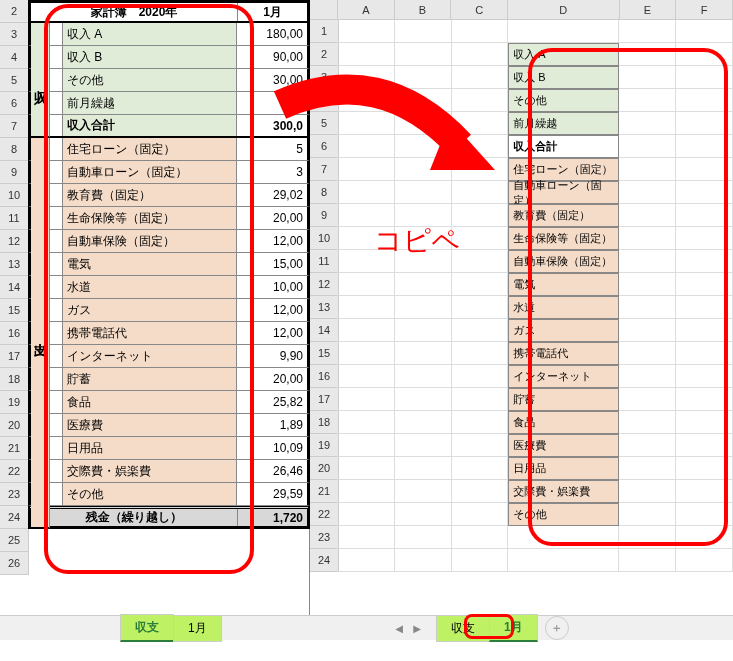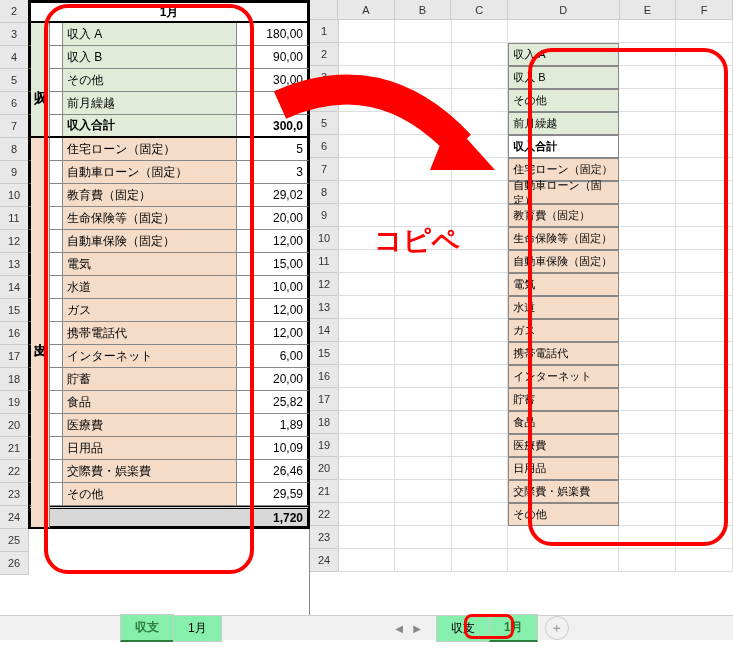--- a/index.html
+++ b/index.html
@@ -50,30 +50,30 @@
     .grid-cell.pasted-income { background: #e0ecd8; border: 1px solid #888; }
     .grid-cell.pasted-expense { background: #f5dcc9; border: 1px solid #888; }
     .grid-cell.pasted-sum { font-weight: bold; border: 1px solid #888; }
     
     
     .tabs { position: absolute; bottom: 0; left: 0; height: 25px; background: #f0f0f0; display: flex; align-items: center; border-top: 1px solid #ccc; }
     .left-pane .tabs { width: 310px; padding-left: 120px; }
     .right-pane .tabs { width: 423px; padding-left: 80px; }
     .tab-nav { display: flex; margin-right: 10px; }
     .tab-nav-btn { width: 18px; height: 18px; display: flex; align-items: center; justify-content: center; color: #888; cursor: pointer; font-size: 10px; }
-    .tab { padding: 4px 14px; border: 1px solid #ccc; background: #86efac; cursor: pointer; font-size: 12px; margin-right: -1px; }
+    .tab { padding: 4px 14px; border: 1px solid #ccc; background: #bef264; cursor: pointer; font-size: 12px; margin-right: -1px; }
     .tab.active { border-bottom: 2px solid #2a7d3a; color: #2a7d3a; font-weight: bold; }
     .tab-add { width: 24px; height: 24px; display: flex; align-items: center; justify-content: center; color: #888; cursor: pointer; margin-left: 8px; border: 1px solid #ccc; border-radius: 50%; font-size: 13px; }
     
     
     .red-rect { position: absolute; border: 4px solid #ff0000; border-radius: 24px; pointer-events: none; }
     .rect-left { left: 44px; top: 4px; width: 210px; height: 570px; }
     .rect-right { left: 528px; top: 48px; width: 200px; height: 498px; }
     
-    .copipe { position: absolute; left: 374px; top: 222px; color: #ff0000; font-size: 28px; font-weight: bold; }
+    .copipe { position: absolute; left: 374px; top: 222px; color: #ff0000; font-size: 28px; font-weight: normal; }
     
     .arrow-svg { position: absolute; left: 260px; top: 70px; width: 250px; height: 140px; pointer-events: none; }
   </style>
 </head>
 <body>
 
 <div class="left-pane">
   <div class="row-headers" id="left-row-headers">
       <div class="row-header">2</div>
       <div class="row-header">3</div>
@@ -96,20 +96,21 @@
       <div class="row-header">20</div>
       <div class="row-header">21</div>
       <div class="row-header">22</div>
       <div class="row-header">23</div>
       <div class="row-header">24</div>
       <div class="row-header">25</div>
       <div class="row-header">26</div>
     </div>
   <div class="content">
     <div class="title-row">
+      <div class="title-cell1">家計簿　2020年</div>
       <div class="title-cell2">1月</div>
     </div>
     <div id="income-section">
         <div class="data-row">
           <div class="cat-cell income-bg" style="height: 115px; position: absolute; border-bottom: 2px solid rgb(0, 0, 0);">収入</div>
           <div style="flex: 0 0 32px; border-right: 1px solid rgb(136, 136, 136);"></div>
           <div class="item-cell income-bg">収入 A</div>
           <div class="val-cell">180,00</div>
         </div>
         <div class="data-row">
@@ -176,21 +177,21 @@
           <div class="val-cell">12,00</div>
         </div>
         <div class="data-row">
           <div style="flex: 0 0 32px; border-right: 1px solid rgb(136, 136, 136);"></div>
           <div class="item-cell expense-bg">携帯電話代</div>
           <div class="val-cell">12,00</div>
         </div>
         <div class="data-row">
           <div style="flex: 0 0 32px; border-right: 1px solid rgb(136, 136, 136);"></div>
           <div class="item-cell expense-bg">インターネット</div>
-          <div class="val-cell">6,00</div>
+          <div class="val-cell">9,90</div>
         </div>
         <div class="data-row">
           <div style="flex: 0 0 32px; border-right: 1px solid rgb(136, 136, 136);"></div>
           <div class="item-cell expense-bg">貯蓄</div>
           <div class="val-cell">20,00</div>
         </div>
         <div class="data-row">
           <div style="flex: 0 0 32px; border-right: 1px solid rgb(136, 136, 136);"></div>
           <div class="item-cell expense-bg">食品</div>
           <div class="val-cell">25,82</div>
@@ -210,20 +211,21 @@
           <div class="item-cell expense-bg">交際費・娯楽費</div>
           <div class="val-cell">26,46</div>
         </div>
         <div class="data-row">
           <div style="flex: 0 0 32px; border-right: 1px solid rgb(136, 136, 136);"></div>
           <div class="item-cell expense-bg">その他</div>
           <div class="val-cell">29,59</div>
         </div>
       </div>
     <div class="balance-row">
+      <div class="balance-label">残金（繰り越し）</div>
       <div class="balance-val">1,720</div>
     </div>
   </div>
   <div class="tabs">
     <div class="tab active">収支</div>
     <div class="tab">1月</div>
   </div>
 </div>
 
 <div class="right-pane">

